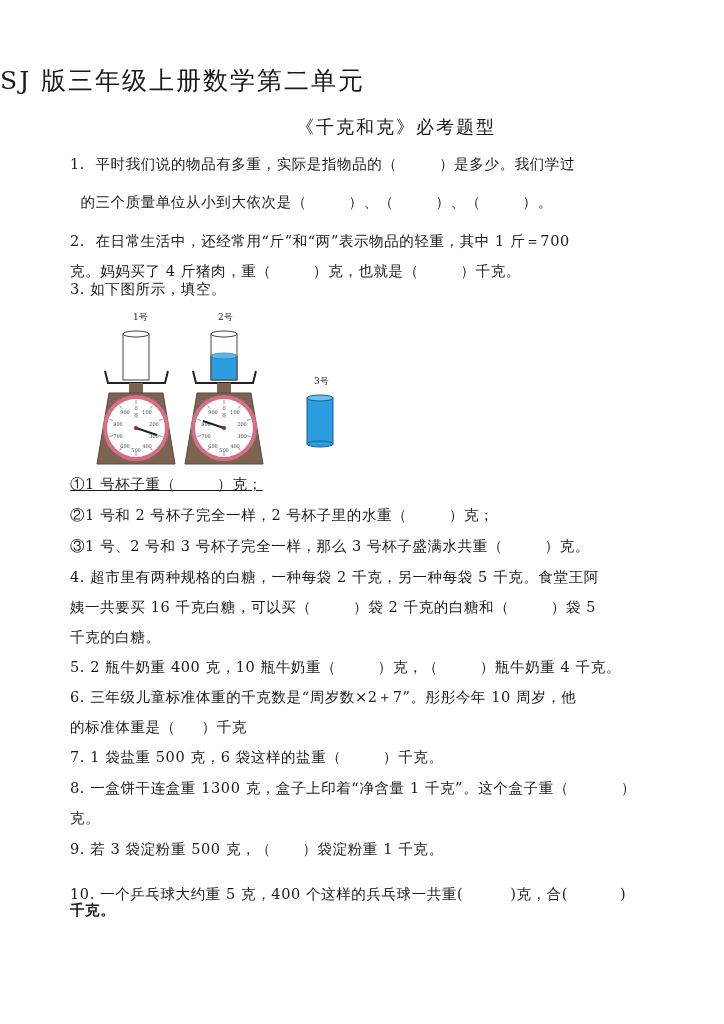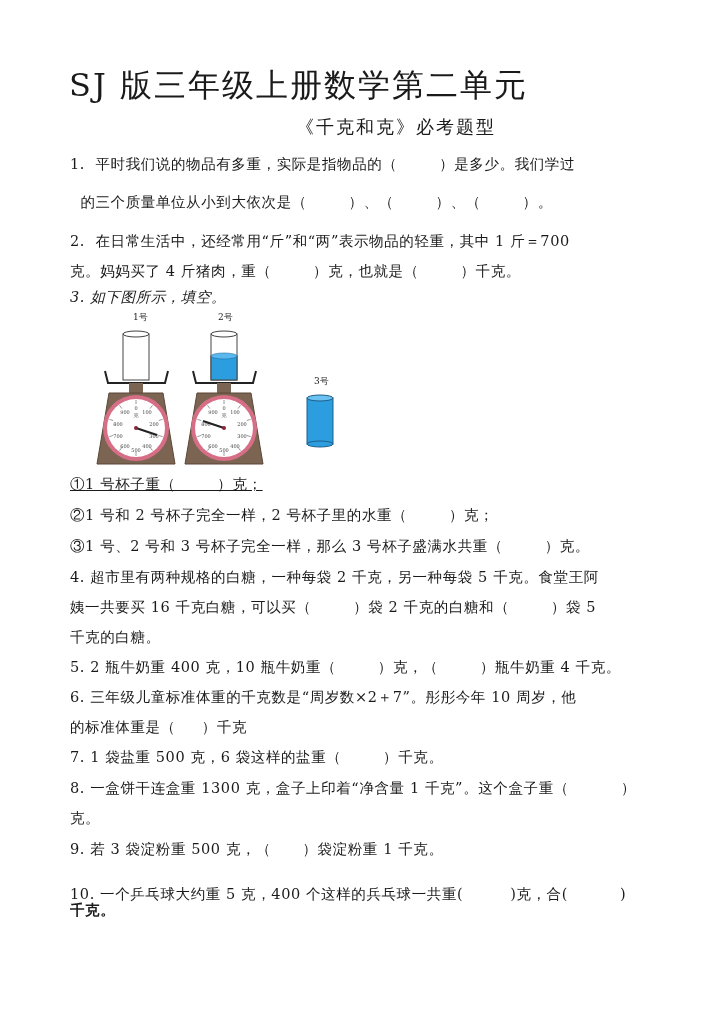--- a/index.html
+++ b/index.html
@@ -3,21 +3,21 @@
 <meta charset="utf-8">
 <style>
   html, body { margin: 0; padding: 0; background: #ffffff; }
   body {
     width: 724px; height: 1024px; position: relative; overflow: hidden;
     font-family: "DejaVu Serif", "Liberation Serif", serif;
     color: #1a1a1a;
   }
   .page-title {
     position: absolute; left: 0; width: 597px; top: 64px;
-    text-align: center; font-size: 32px; letter-spacing: 2px;
+    font-size: 25px; letter-spacing: 2px;
     font-family: "DejaVu Serif", "Liberation Serif", serif;
   }
   .page-subtitle {
     position: absolute; left: 0; width: 724px; top: 115px;
     text-align: center; font-size: 18px; letter-spacing: 2px; padding-left: 34px;
   }
   .line {
     position: absolute; left: 70px; font-size: 14.5px; white-space: pre;
     letter-spacing: 0.6px;
   }
@@ -31,21 +31,21 @@
 
   <div class="page-title">SJ 版三年级上册数学第二单元</div>
   <div class="page-subtitle">《千克和克》必考题型</div>
 
   <div class="line" style="top:155px;">1.  平时我们说的物品有多重，实际是指物品的（        ）是多少。我们学过</div>
   <div class="line" style="top:193px;">  的三个质量单位从小到大依次是（        ）、（        ）、（        ）。</div>
 
   <div class="line" style="top:232px;">2.  在日常生活中，还经常用“斤”和“两”表示物品的轻重，其中 1 斤＝700</div>
   <div class="line" style="top:262px;">克。妈妈买了 4 斤猪肉，重（        ）克，也就是（        ）千克。</div>
 
-  <div class="line" style="top:288px;font-style:italic;">3. 如下图所示，填空。</div>
+  <div class="line" style="top:280px;">3. 如下图所示，填空。</div>
 
   <div class="figure">
     <span class="fig-label" style="left:38px; top:3px;">1号</span>
     <span class="fig-label" style="left:123px; top:3px;">2号</span>
     <span class="fig-label" style="left:219px; top:67px;">3号</span>
 
     <svg width="260" height="160" viewBox="0 0 260 160" style="position:absolute;left:0;top:0;">
       <defs>
         <g id="dial-ticks">
           <circle cx="0" cy="0" r="33" fill="#d66f86"></circle>

